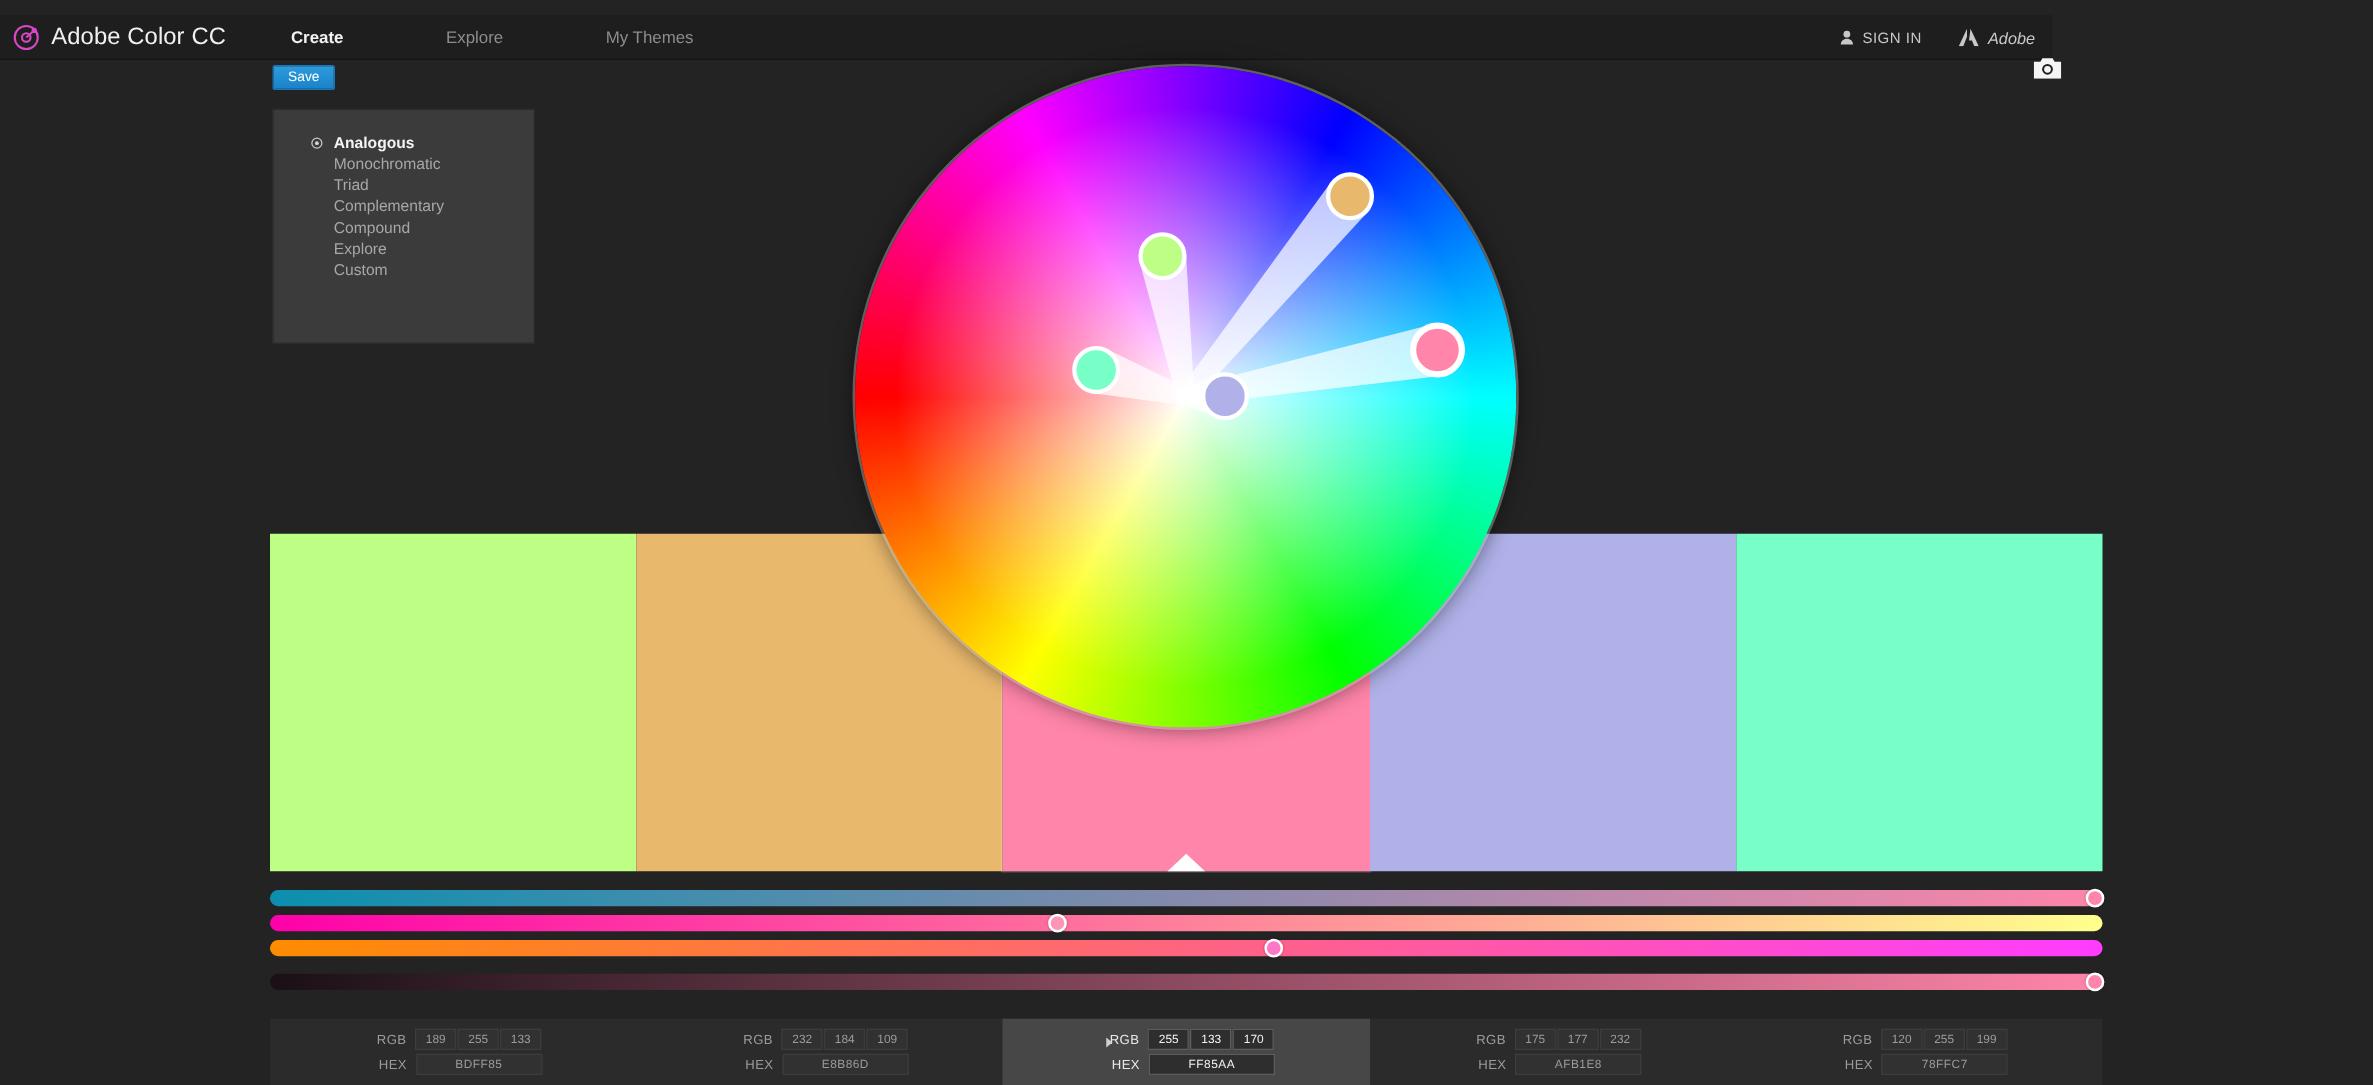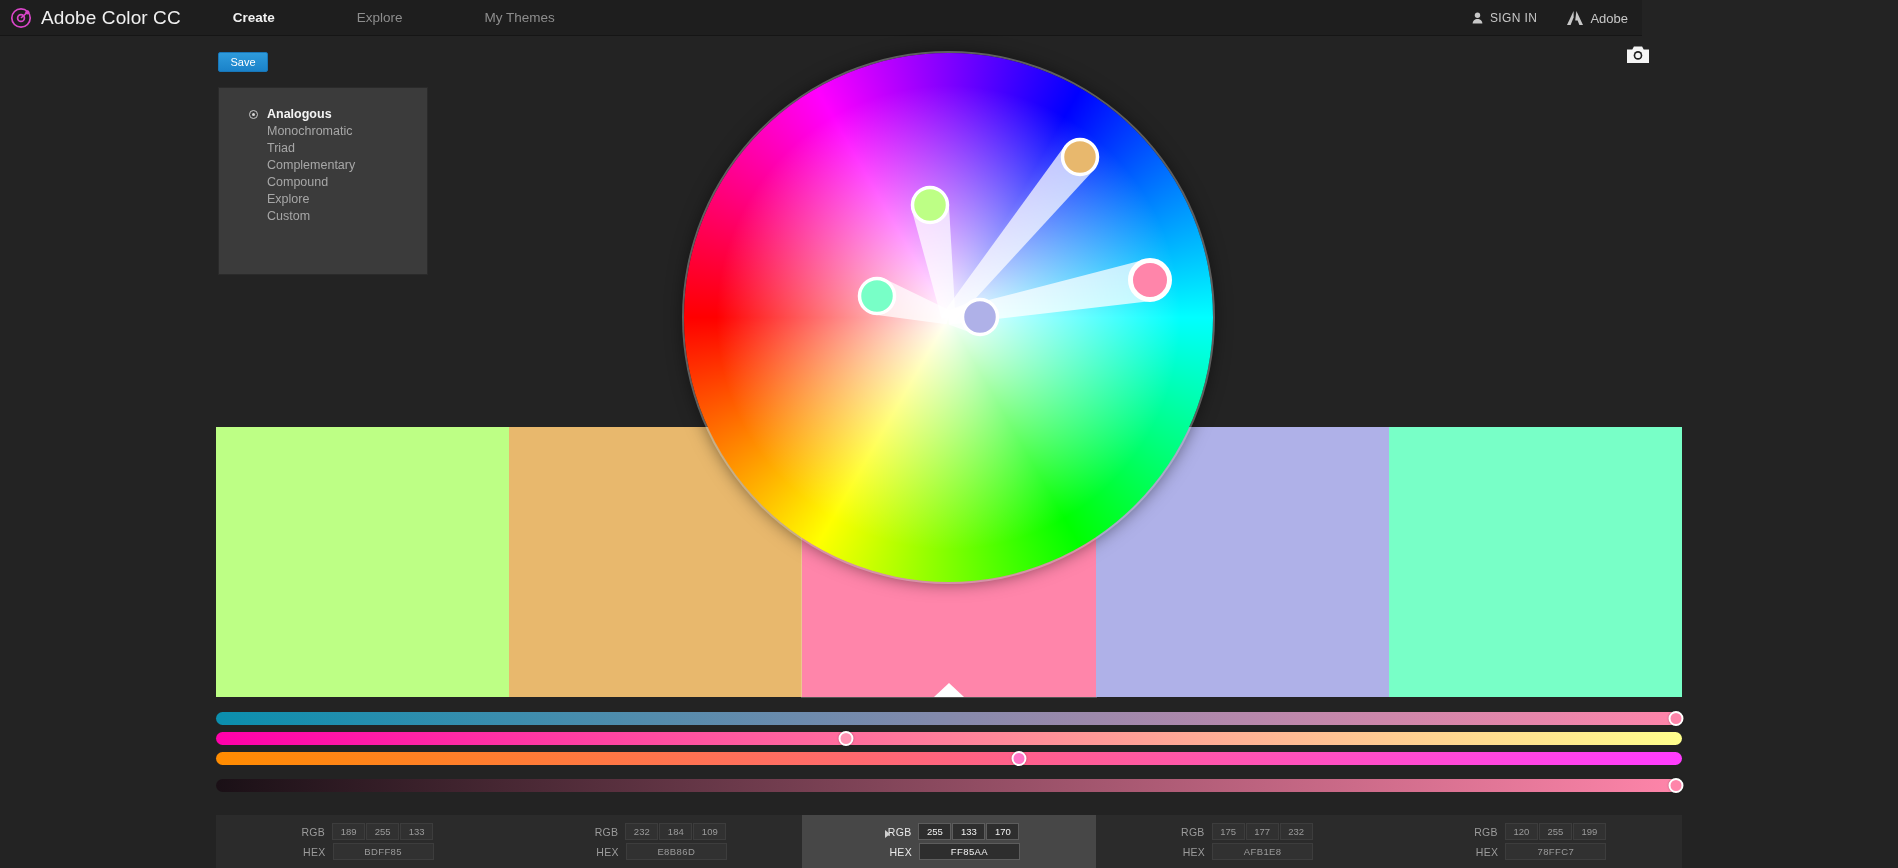--- a/index.html
+++ b/index.html
@@ -7,35 +7,35 @@
   html, body {
     width: 1898px; height: 868px;
     background: #232323;
     font-family: "Liberation Sans", sans-serif;
     overflow: hidden;
   }
   #app { position: relative; width: 1898px; height: 868px; background: #232323; }
 
   
   .topbar {
-    position: absolute; top: 0; left: 0; width: 1642px; height: 36px;
+    position: absolute; top: 12px; left: 0; width: 1642px; height: 36px;
     background: #1e1e1e; display: flex; align-items: center;
     border-bottom: 1px solid #151515;
   }
   .brand { display: flex; align-items: center; margin-left: 10px; }
   .brand-logo { width: 22px; height: 22px; margin-right: 9px; }
   .brand-name { font-size: 19px; color: #f0f0f0; letter-spacing: .1px; font-weight: 300; }
   .navlinks { display: flex; align-items: center; margin-left: 52px; }
   .navlink { font-size: 13.5px; margin-right: 38px; cursor: pointer; text-align: center; }
   .navlink.active { color: #f2f2f2; font-weight: bold; }
   .navlink.dim { color: #8d8d8d; margin-left: 44px; }
   .topright { position: absolute; right: 14px; top: 0; height: 36px; display: flex; align-items: center; }
   .signin { display: flex; align-items: center; color: #c8c8c8; font-size: 12px; letter-spacing: .4px; cursor: pointer; }
   .signin .usr { margin-right: 7px; display: inline-flex; }
-  .adobe-wrap { display: flex; align-items: center; margin-left: 30px; color: #c8c8c8; font-size: 13px; cursor: pointer; }
+  .adobe-wrap { display: flex; align-items: center; margin-left: 30px; color: #c8c8c8; font-size: 13px; cursor: pointer; font-style: italic; }
   .adobe-wrap .alogo { margin-right: 7px; display: inline-flex; }
 
   
   .save-btn {
     position: absolute; left: 218px; top: 52px; width: 50px; height: 20px;
     background: linear-gradient(#2e9bdc,#1a82c9);
     border: 1px solid #1876b8; border-radius: 2px;
     color: #fff; font-size: 11px; display: flex; align-items: center; justify-content: center;
     cursor: pointer;
   }

